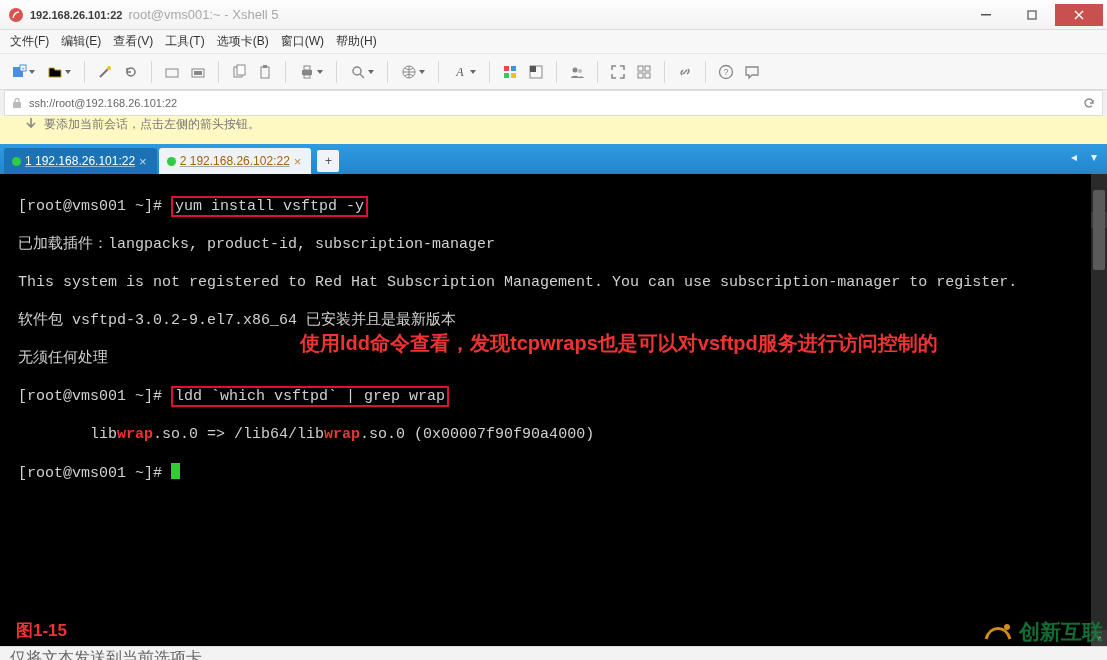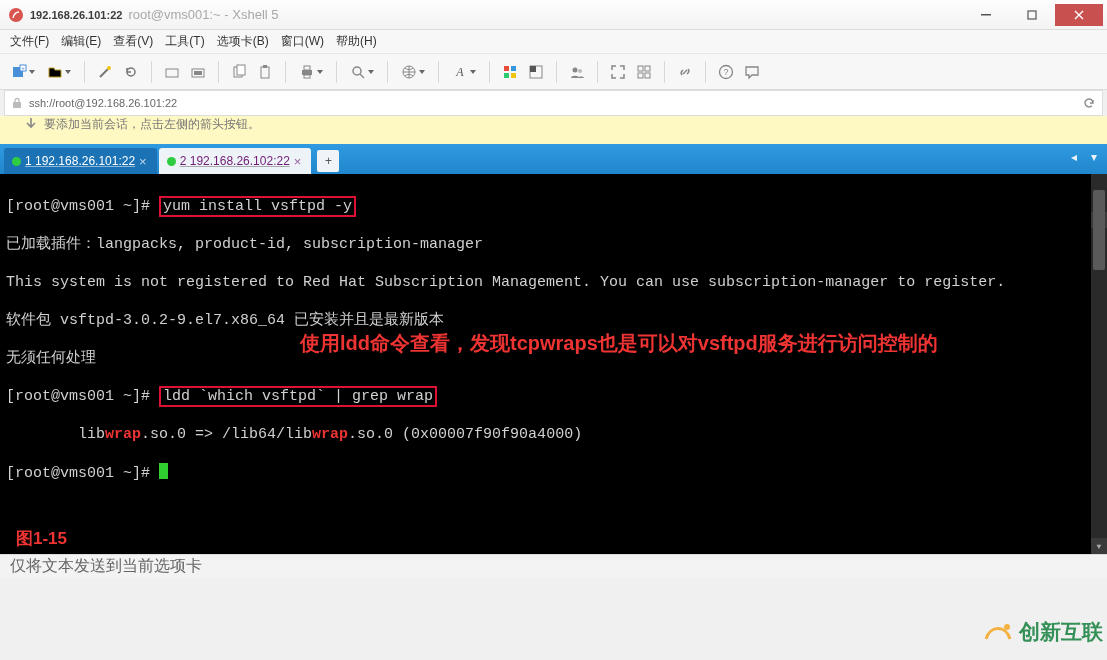--- a/index.html
+++ b/index.html
@@ -22,29 +22,29 @@
   .chev { margin-left:2px; border-left:3px solid transparent; border-right:3px solid transparent; border-top:4px solid #666; }
   .addressbar { height: 26px; background:#fff; border:1px solid #dcdcdc; margin:0 4px; display:flex; align-items:center; padding:0 6px; color:#999; font-size:12px;}
   .addressbar .lock-icon { width:12px; height:12px; margin-right:6px; }
   .addressbar input { border:0; outline:0; flex:1; color:#666; font-size:11px; }
   .addressbar .refr { width:14px;height:14px;}
   .hintbar { height:28px; display:flex; align-items:flex-start; padding:0 24px; color:#777; background:#fef9c3;}
   .hintbar .arrow-icon { width:14px; height:14px; margin-right:6px; }
   .tabstrip { height: 30px; background: linear-gradient(#2f9ae0,#2187cd); display:flex; align-items:flex-end; padding:0 4px; position:relative;}
   .sess-tab { display:flex; align-items:center; height:26px; padding:0 10px 0 8px; margin-right:2px; border-radius:3px 3px 0 0; font-size:12px; gap:4px;}
   .sess-tab.active { background:#1b73b5; color:#fff; }
-  .sess-tab.inactive { background:#eef3f7; color:#701a75;align-items:center; }
+  .sess-tab.inactive { background:#eef3f7; color:#a16207;align-items:center; }
   .sess-tab .status-dot { width:9px;height:9px;border-radius:50%; background:#2ecc40; flex:none;}
   .sess-tab .lbl { text-decoration: underline; text-decoration-color: rgba(255,255,255,0.5);}
   .sess-tab.inactive .lbl {text-decoration-color: rgba(0,0,0,0.3);}
   .sess-tab .closex { font-size:13px; opacity:.7;}
   .add-tab { width:22px;height:22px; background:#f0f4f8; display:flex;align-items:center;justify-content:center; margin:0 0 2px 4px; border-radius:2px; color:#555;}
   .hscroll { position:absolute; right:4px; top:4px; display:flex; gap:2px; }
   .hscroll div{ width:18px;height:18px; display:flex;align-items:center;justify-content:center; color:#e7f2fb;}
-  .terminal { background:#000; color:#d0d0d0; font-family:"Consolas","Courier New",monospace; font-size:15px; line-height:19px; padding:4px 6px; height:380px; position:relative; white-space:pre; }
+  .terminal { background:#000; color:#d0d0d0; font-family:"Consolas","Courier New",monospace; font-size:15px; line-height:19px; padding:4px 18px; height:472px; position:relative; white-space:pre; }
   .terminal .line { white-space: pre; }
   .prompt-br { color:#d0d0d0; }
   .hl-box { border:2px solid #d13; padding:0 2px; }
   .wrap-hl { color:#e33; font-weight:bold;}
   .annot { color:#e33; font-weight:bold; position:absolute; left:300px; top:160px; font-size:20px; font-family:"Microsoft YaHei",sans-serif;}
   .figlbl { color:#e33; font-weight:bold; position:absolute; left:16px; bottom:6px; font-size:17px; font-family:"Microsoft YaHei",sans-serif;}
   .cursor { display:inline-block; width:9px; height:16px; background:#2fcf2f; vertical-align:-2px;}
   .term-scroll { position:absolute; right:0; top:0; bottom:0; width:16px; background:#2a2a2a;}
   .term-scroll .arup,.term-scroll .ardn{height:16px;background:#3a3a3a;display:flex;align-items:center;justify-content:center;color:#aaa;font-size:8px;}
   .term-scroll .ardn{position:absolute;bottom:0;width:100%;}

